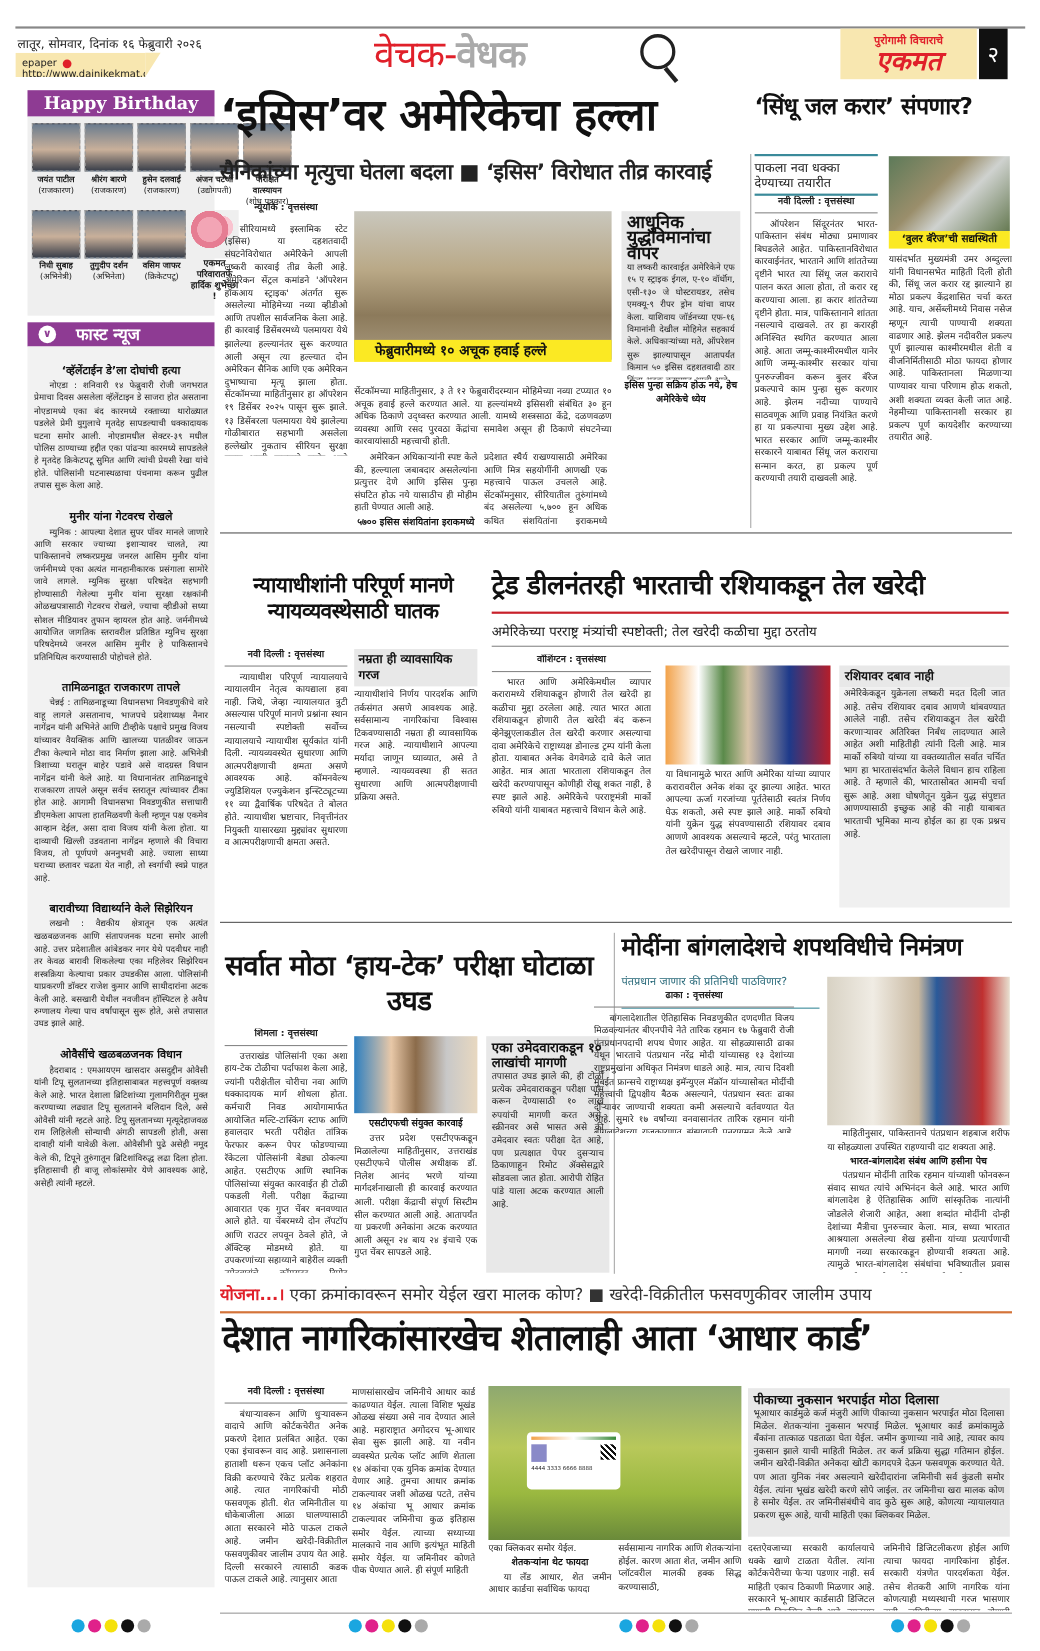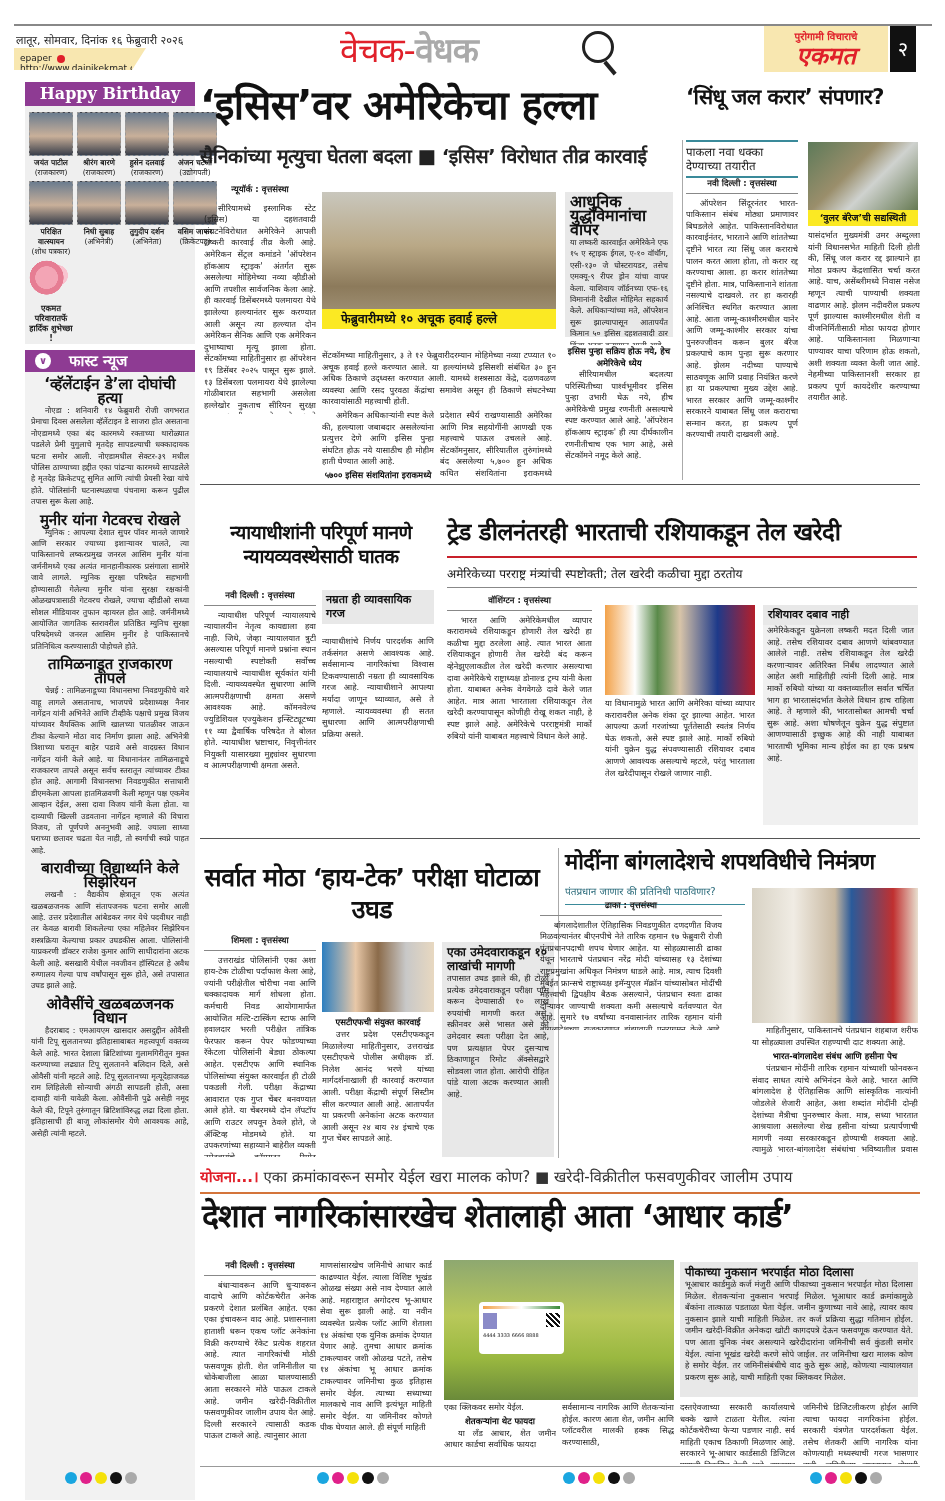--- a/index.html
+++ b/index.html
@@ -21,30 +21,30 @@
 .logo .b{color:#aaa}
 .lens{left:582px;top:31px;width:32px;height:32px;border:3px solid #222;border-radius:50%}
 .lens-handle{left:608px;top:60px;width:4px;height:16px;background:#222;transform:rotate(-40deg)}
 .brand{left:764px;top:26px;width:124px;height:46px;background:#f8e7b0;text-align:center}
 .brand .t1{font-size:10px;color:#e0202a;font-weight:bold;margin-top:3px}
 .brand .t2{font-size:24px;color:#e0202a;font-weight:bold;line-height:26px;font-style:italic}
 .pageno{left:890px;top:26px;width:26px;height:46px;background:#111;color:#fff;font-size:20px;text-align:center;line-height:46px}
 
 .leftcol{left:25px;top:82px;width:170px}
 .bday-head{background:#8e3b93;color:#fff;font-family:"DejaVu Serif","Liberation Serif",serif;font-size:16px;font-weight:bold;text-align:center;height:24px;line-height:24px}
-.bday-grid{background:#efefef;padding:6px 4px 0;display:grid;grid-template-columns:repeat(4,1fr);gap:4px 4px}
+.bday-grid{background:#efefef;padding:6px 4px 12px;display:grid;grid-template-columns:repeat(5,1fr);gap:4px 4px}
 .person{text-align:center}
 .ph{width:44px;height:44px;margin:0 auto;border:1px dashed #999;background:linear-gradient(#6b7c8e,#c9b09a 55%,#3a3f4a)}
 .pname{font-size:7.5px;font-weight:bold;line-height:10px;margin-top:2px}
 .prole{font-size:7.5px;line-height:9px}
 .flowers{width:44px;height:44px;margin:0 auto;background:radial-gradient(circle at 40% 40%,#f3a5b5 0 30%,#e67d93 31% 45%,transparent 46%),radial-gradient(circle at 65% 35%,#f9c3cf 0 25%,transparent 26%),#efefef}
 .wish{font-size:8px;line-height:10px;font-weight:bold}
 .fast-head{background:#8e3b93;color:#fff;font-size:15px;font-weight:bold;height:22px;line-height:22px;margin-top:6px;display:flex;align-items:center}
 .fast-icon{width:16px;height:16px;border-radius:50%;background:#fff;color:#8e3b93;font-size:10px;line-height:16px;text-align:center;margin:0 18px 0 10px}
-.news-h{font-size:15px;font-weight:bold;text-align:center;line-height:14px;margin-top:5px;color:#111}
+.news-h{font-size:10px;font-weight:bold;text-align:center;line-height:14px;margin-top:16px;color:#111}
 .leftcol .txt{font-size:7.8px;line-height:11.4px;background:#f2f2f2;padding:0 6px}
 
 .main-hl{left:200px;top:84px;font-size:40px}
 .main-sub{left:200px;top:142px;font-size:19.5px;color:#222;font-weight:bold;letter-spacing:-0.5px}
 .sindhu{left:686px;top:86px;font-size:21px}
 .rule{height:1px;background:#555}
 .pic{background:#999}
 .caption-yellow{background:#fbe923;color:#111;font-weight:bold}
 .sideline{width:1px;background:#aaa}
 .cmyk{display:flex;gap:3px}
@@ -152,21 +152,20 @@
   <p>अमेरिकन अधिकाऱ्यांनी स्पष्ट केले की, हल्ल्याला जबाबदार असलेल्यांना प्रत्युत्तर देणे आणि इसिस पुन्हा संघटित होऊ नये यासाठीच ही मोहीम हाती घेण्यात आली आहे.</p>
   <div class="sub-hl" style="font-size:8.5px;line-height:12px;text-align:center">५७०० इसिस संशयितांना इराकमध्ये हलवले</div>
 </div>
 <div class="abs txt" style="left:440px;top:410px;width:112px;height:70px">प्रदेशात स्थैर्य राखण्यासाठी अमेरिका आणि मित्र सहयोगींनी आणखी एक महत्त्वाचे पाऊल उचलले आहे. सेंटकॉमनुसार, सीरियातील तुरुंगांमध्ये बंद असलेल्या ५,७०० हून अधिक कथित संशयितांना इराकमध्ये हलवण्यात आले आहे. यामुळे तुरुंगफोडीचा धोका कमी होईल आणि इसिस पुन्हा ताकद एकवटण्याची शक्यता रोखता येईल, असा अधिकाऱ्यांचा दावा आहे.</div>
 <div class="abs boxed" style="left:565px;top:192px;width:108px;height:145px;padding:3px 5px">
   <div class="sub-hl" style="font-size:16px">आधुनिक युद्धविमानांचा वापर</div>
   <div class="txt" style="font-size:7.8px;line-height:11.4px;height:108px">या लष्करी कारवाईत अमेरिकेने एफ १५ ए स्ट्राइक ईगल, ए-१० वॉर्थॉग, एसी-१३० जे घोस्टरायडर, तसेच एमक्यू-९ रीपर ड्रोन यांचा वापर केला. याशिवाय जॉर्डनच्या एफ-१६ विमानांनी देखील मोहिमेत सहकार्य केले. अधिकाऱ्यांच्या मते, ऑपरेशन सुरू झाल्यापासून आतापर्यंत किमान ५० इसिस दहशतवादी ठार किंवा अटक करण्यात आली आहे.</div>
 </div>
 <div class="abs txt" style="left:565px;top:345px;width:108px;height:135px">
   <div class="sub-hl" style="font-size:8.5px;line-height:12px;text-align:center">इसिस पुन्हा सक्रिय होऊ नये, हेच अमेरिकेचे ध्येय</div>
-  <p>सीरियामधील बदलत्या परिस्थितीच्या पार्श्वभूमीवर इसिस पुन्हा उभारी घेऊ नये, हीच अमेरिकेची प्रमुख रणनीती असल्याचे स्पष्ट करण्यात आले आहे. 'ऑपरेशन हॉकआय स्ट्राइक' ही त्या दीर्घकालीन रणनीतीचाच एक भाग आहे, असे सेंटकॉमने नमूद केले आहे.</p>
 </div>
 
 <div class="abs hl sindhu">‘सिंधू जल करार’ संपणार?</div>
 <div class="abs" style="left:686px;top:140px;width:112px;border-top:2px solid #3a8a9a;border-bottom:2px solid #3a8a9a;font-size:11.5px;line-height:14px;padding:3px 0">पाकला नवा धक्का देण्याच्या तयारीत</div>
 <div class="abs txt" style="left:686px;top:178px;width:112px;height:300px">
   <div class="dateline">नवी दिल्ली : वृत्तसंस्था</div>
   <p>ऑपरेशन सिंदूरनंतर भारत-पाकिस्तान संबंध मोठ्या प्रमाणावर बिघडलेले आहेत. पाकिस्तानविरोधात कारवाईनंतर, भारताने आणि शांततेच्या दृष्टीने भारत त्या सिंधू जल कराराचे पालन करत आला होता, तो करार रद्द करण्याचा आला. हा करार शांततेच्या दृष्टीने होता. मात्र, पाकिस्तानाने शांतता नसल्याचे दाखवले. तर हा करारही अनिश्चित स्थगित करण्यात आला आहे. आता जम्मू-काश्मीरमधील यानेर आणि जम्मू-काश्मीर सरकार यांचा पुनरुज्जीवन करून बुलर बॅरेज प्रकल्पाचे काम पुन्हा सुरू करणार आहे. झेलम नदीच्या पाण्याचे साठवणूक आणि प्रवाह नियंत्रित करणे हा या प्रकल्पाचा मुख्य उद्देश आहे. भारत सरकार आणि जम्मू-काश्मीर सरकारने याबाबत सिंधू जल कराराचा सन्मान करत, हा प्रकल्प पूर्ण करण्याची तयारी दाखवली आहे.</p>
 </div>
 <div class="abs pic" style="left:808px;top:142px;width:110px;height:68px;background:linear-gradient(135deg,#5d7a59,#9a8e6b 40%,#cfd2cf 60%,#667a52)"></div>
 <div class="abs caption-yellow" style="left:808px;top:210px;width:110px;height:16px;font-size:9.5px;line-height:16px;text-align:center">‘वुलर बॅरेज’ची सद्यस्थिती</div>
@@ -175,21 +174,21 @@
 <div class="abs rule" style="left:200px;top:484px;width:720px"></div>
 <div class="abs sideline" style="left:682px;top:140px;height:340px"></div>
 
 <div class="abs hl" style="left:202px;top:520px;width:238px;font-size:19px;text-align:center;line-height:24px">न्यायाधीशांनी परिपूर्ण मानणे न्यायव्यवस्थेसाठी घातक</div>
 <div class="abs txt" style="left:204px;top:590px;width:112px;height:240px">
   <div class="dateline">नवी दिल्ली : वृत्तसंस्था</div>
   <p>न्यायाधीश परिपूर्ण न्यायालयाचे न्यायालयीन नेतृत्व कायद्याला हवा नाही. जिथे, जेव्हा न्यायालयात त्रुटी असल्यास परिपूर्ण मानणे प्रश्नांना स्थान नसल्याची स्पष्टोक्ती सर्वोच्च न्यायालयाचे न्यायाधीश सूर्यकांत यांनी दिली. न्यायव्यवस्थेत सुधारणा आणि आत्मपरीक्षणाची क्षमता असणे आवश्यक आहे. कॉमनवेल्थ ज्युडिशियल एज्युकेशन इन्स्टिट्यूटच्या ११ व्या द्वैवार्षिक परिषदेत ते बोलत होते. न्यायाधीश भ्रष्टाचार, निवृत्तीनंतर नियुक्ती यासारख्या मुद्द्यांवर सुधारणा व आत्मपरीक्षणाची क्षमता असते.</p>
 </div>
 <div class="abs" style="left:322px;top:590px;width:112px;height:240px">
   <div class="boxed sub-hl" style="padding:3px 4px;font-size:11px">नम्रता ही व्यावसायिक गरज</div>
-  <div class="txt" style="height:210px;margin-top:12px">न्यायाधीशांचे निर्णय पारदर्शक आणि तर्कसंगत असणे आवश्यक आहे. सर्वसामान्य नागरिकांचा विश्वास टिकवण्यासाठी नम्रता ही व्यावसायिक गरज आहे. न्यायाधीशाने आपल्या मर्यादा जाणून घ्याव्यात, असे ते म्हणाले. न्यायव्यवस्था ही सतत सुधारणा आणि आत्मपरीक्षणाची प्रक्रिया असते.</div>
+  <div class="txt" style="height:210px;margin-top:2px">न्यायाधीशांचे निर्णय पारदर्शक आणि तर्कसंगत असणे आवश्यक आहे. सर्वसामान्य नागरिकांचा विश्वास टिकवण्यासाठी नम्रता ही व्यावसायिक गरज आहे. न्यायाधीशाने आपल्या मर्यादा जाणून घ्याव्यात, असे ते म्हणाले. न्यायव्यवस्था ही सतत सुधारणा आणि आत्मपरीक्षणाची प्रक्रिया असते.</div>
 </div>
 
 <div class="abs hl" style="left:447px;top:520px;width:480px;font-size:24px">ट्रेड डीलनंतरही भारताची रशियाकडून तेल खरेदी</div>
 <div class="abs" style="left:447px;top:556px;width:470px;height:2px;background:#c8202a"></div>
 <div class="abs" style="left:447px;top:565px;width:470px;font-size:12px;text-align:left;border-bottom:1px solid #888;padding-bottom:5px">अमेरिकेच्या परराष्ट्र मंत्र्यांची स्पष्टोक्ती; तेल खरेदी कळीचा मुद्दा ठरतोय</div>
 <div class="abs txt" style="left:447px;top:595px;width:145px;height:235px">
   <div class="dateline">वॉशिंग्टन : वृत्तसंस्था</div>
   <p>भारत आणि अमेरिकेमधील व्यापार करारामध्ये रशियाकडून होणारी तेल खरेदी हा कळीचा मुद्दा ठरलेला आहे. त्यात भारत आता रशियाकडून होणारी तेल खरेदी बंद करून व्हेनेझुएलाकडील तेल खरेदी करणार असल्याचा दावा अमेरिकेचे राष्ट्राध्यक्ष डोनाल्ड ट्रम्प यांनी केला होता. याबाबत अनेक वेगवेगळे दावे केले जात आहेत. मात्र आता भारताला रशियाकडून तेल खरेदी करण्यापासून कोणीही रोखू शकत नाही, हे स्पष्ट झाले आहे. अमेरिकेचे परराष्ट्रमंत्री मार्को रुबियो यांनी याबाबत महत्त्वाचे विधान केले आहे.</p>
 </div>
 <div class="abs pic" style="left:605px;top:605px;width:150px;height:90px;background:linear-gradient(90deg,#f2a24a 0%,#fff 20%,#5a8a4a 35%,#d8c4a8 50%,#1e3a8a 75%,#b51e2a 100%)"></div>
@@ -211,21 +210,21 @@
   <div class="sub-hl" style="font-size:8.5px;text-align:center">एसटीएफची संयुक्त कारवाई</div>
   <p>उत्तर प्रदेश एसटीएफकडून मिळालेल्या माहितीनुसार, उत्तराखंड एसटीएफचे पोलीस अधीक्षक डॉ. निलेश आनंद भरणे यांच्या मार्गदर्शनाखाली ही कारवाई करण्यात आली. परीक्षा केंद्राची संपूर्ण सिस्टीम सील करण्यात आली आहे. आतापर्यंत या प्रकरणी अनेकांना अटक करण्यात आली असून २४ बाय २४ इंचाचे एक गुप्त चेंबर सापडले आहे.</p>
 </div>
 <div class="abs boxed" style="left:442px;top:942px;width:112px;height:215px;padding:3px 5px">
   <div class="sub-hl" style="font-size:12px;line-height:14px">एका उमेदवाराकडून १० लाखांची मागणी</div>
   <div class="txt" style="height:180px">तपासात उघड झाले की, ही टोळी प्रत्येक उमेदवाराकडून परीक्षा पास करून देण्यासाठी १० लाख रुपयांची मागणी करत असे. स्क्रीनवर असे भासत असे की उमेदवार स्वतः परीक्षा देत आहे, पण प्रत्यक्षात पेपर दुसऱ्याच ठिकाणाहून रिमोट ॲक्सेसद्वारे सोडवला जात होता. आरोपी रोहित पांडे याला अटक करण्यात आली आहे.</div>
 </div>
 
 <div class="abs sideline" style="left:558px;top:848px;height:310px"></div>
 <div class="abs hl" style="left:565px;top:850px;width:360px;font-size:22px">मोदींना बांगलादेशचे शपथविधीचे निमंत्रण</div>
-<div class="abs" style="left:565px;top:884px;width:180px;font-size:10px;border-bottom:1px solid #3a8a9a;padding-bottom:6px;color:#2a6a7a">पंतप्रधान जाणार की प्रतिनिधी पाठविणार?</div>
+<div class="abs" style="left:565px;top:884px;width:180px;font-size:10px;border-bottom:1px solid #3a8a9a;padding-bottom:18px;color:#2a6a7a">पंतप्रधान जाणार की प्रतिनिधी पाठविणार?</div>
 <div class="abs txt" style="left:540px;top:900px;width:182px;height:130px">
   <div class="dateline">ढाका : वृत्तसंस्था</div>
   <p>बांगलादेशातील ऐतिहासिक निवडणुकीत दणदणीत विजय मिळवल्यानंतर बीएनपीचे नेते तारिक रहमान १७ फेब्रुवारी रोजी पंतप्रधानपदाची शपथ घेणार आहेत. या सोहळ्यासाठी ढाका येथून भारताचे पंतप्रधान नरेंद्र मोदी यांच्यासह १३ देशांच्या राष्ट्रप्रमुखांना अधिकृत निमंत्रण धाडले आहे. मात्र, त्याच दिवशी मुंबईत फ्रान्सचे राष्ट्राध्यक्ष इमॅन्युएल मॅक्रॉन यांच्यासोबत मोदींची महत्त्वाची द्विपक्षीय बैठक असल्याने, पंतप्रधान स्वतः ढाका दौऱ्यावर जाण्याची शक्यता कमी असल्याचे वर्तवण्यात येत आहे. सुमारे १७ वर्षांच्या वनवासानंतर तारिक रहमान यांनी बांगलादेशच्या राजकारणात झंझावाती पुनरागमन केले आहे. त्यांच्या बांगलादेश नॅशनलिस्ट पार्टीने २९७ पैकी २०९ जागा जिंकून स्पष्ट बहुमत मिळवले आहे. तर त्यांच्या सोबतीला असलेल्या जमात-ए-इस्लामीला ६८ जागा मिळाल्या आहेत. शेख हसीना यांच्या अवामी लीगला या निवडणुकीत सहभाग घेता आला नाही. चीन, पाकिस्तान, सौदी अरेबिया, तुर्की, यूएई आणि कतार यांसारख्या १३ देशांना आमंत्रित केले आहे.</p>
 </div>
 <div class="abs pic" style="left:752px;top:888px;width:166px;height:135px;background:linear-gradient(90deg,#d8d2c4 0%,#f0ece4 25%,#c8b8a0 50%,#2a5a9a 60%,#c03030 85%,#e8e0d0 100%)"></div>
 <div class="abs txt" style="left:752px;top:1025px;width:166px;height:132px">
   <p>माहितीनुसार, पाकिस्तानचे पंतप्रधान शहबाज शरीफ या सोहळ्याला उपस्थित राहण्याची दाट शक्यता आहे.</p>
   <div class="sub-hl" style="font-size:8.5px;text-align:center">भारत-बांगलादेश संबंध आणि हसीना पेच</div>
   <p>पंतप्रधान मोदींनी तारिक रहमान यांच्याशी फोनवरून संवाद साधत त्यांचे अभिनंदन केले आहे. भारत आणि बांगलादेश हे ऐतिहासिक आणि सांस्कृतिक नात्यांनी जोडलेले शेजारी आहेत, अशा शब्दांत मोदींनी दोन्ही देशांच्या मैत्रीचा पुनरुच्चार केला. मात्र, सध्या भारतात आश्रयाला असलेल्या शेख हसीना यांच्या प्रत्यार्पणाची मागणी नव्या सरकारकडून होण्याची शक्यता आहे. त्यामुळे भारत-बांगलादेश संबंधांचा भविष्यातील प्रवास कसा असेल याकडे सर्वांचे लक्ष लागले आहे.</p>
 </div>

